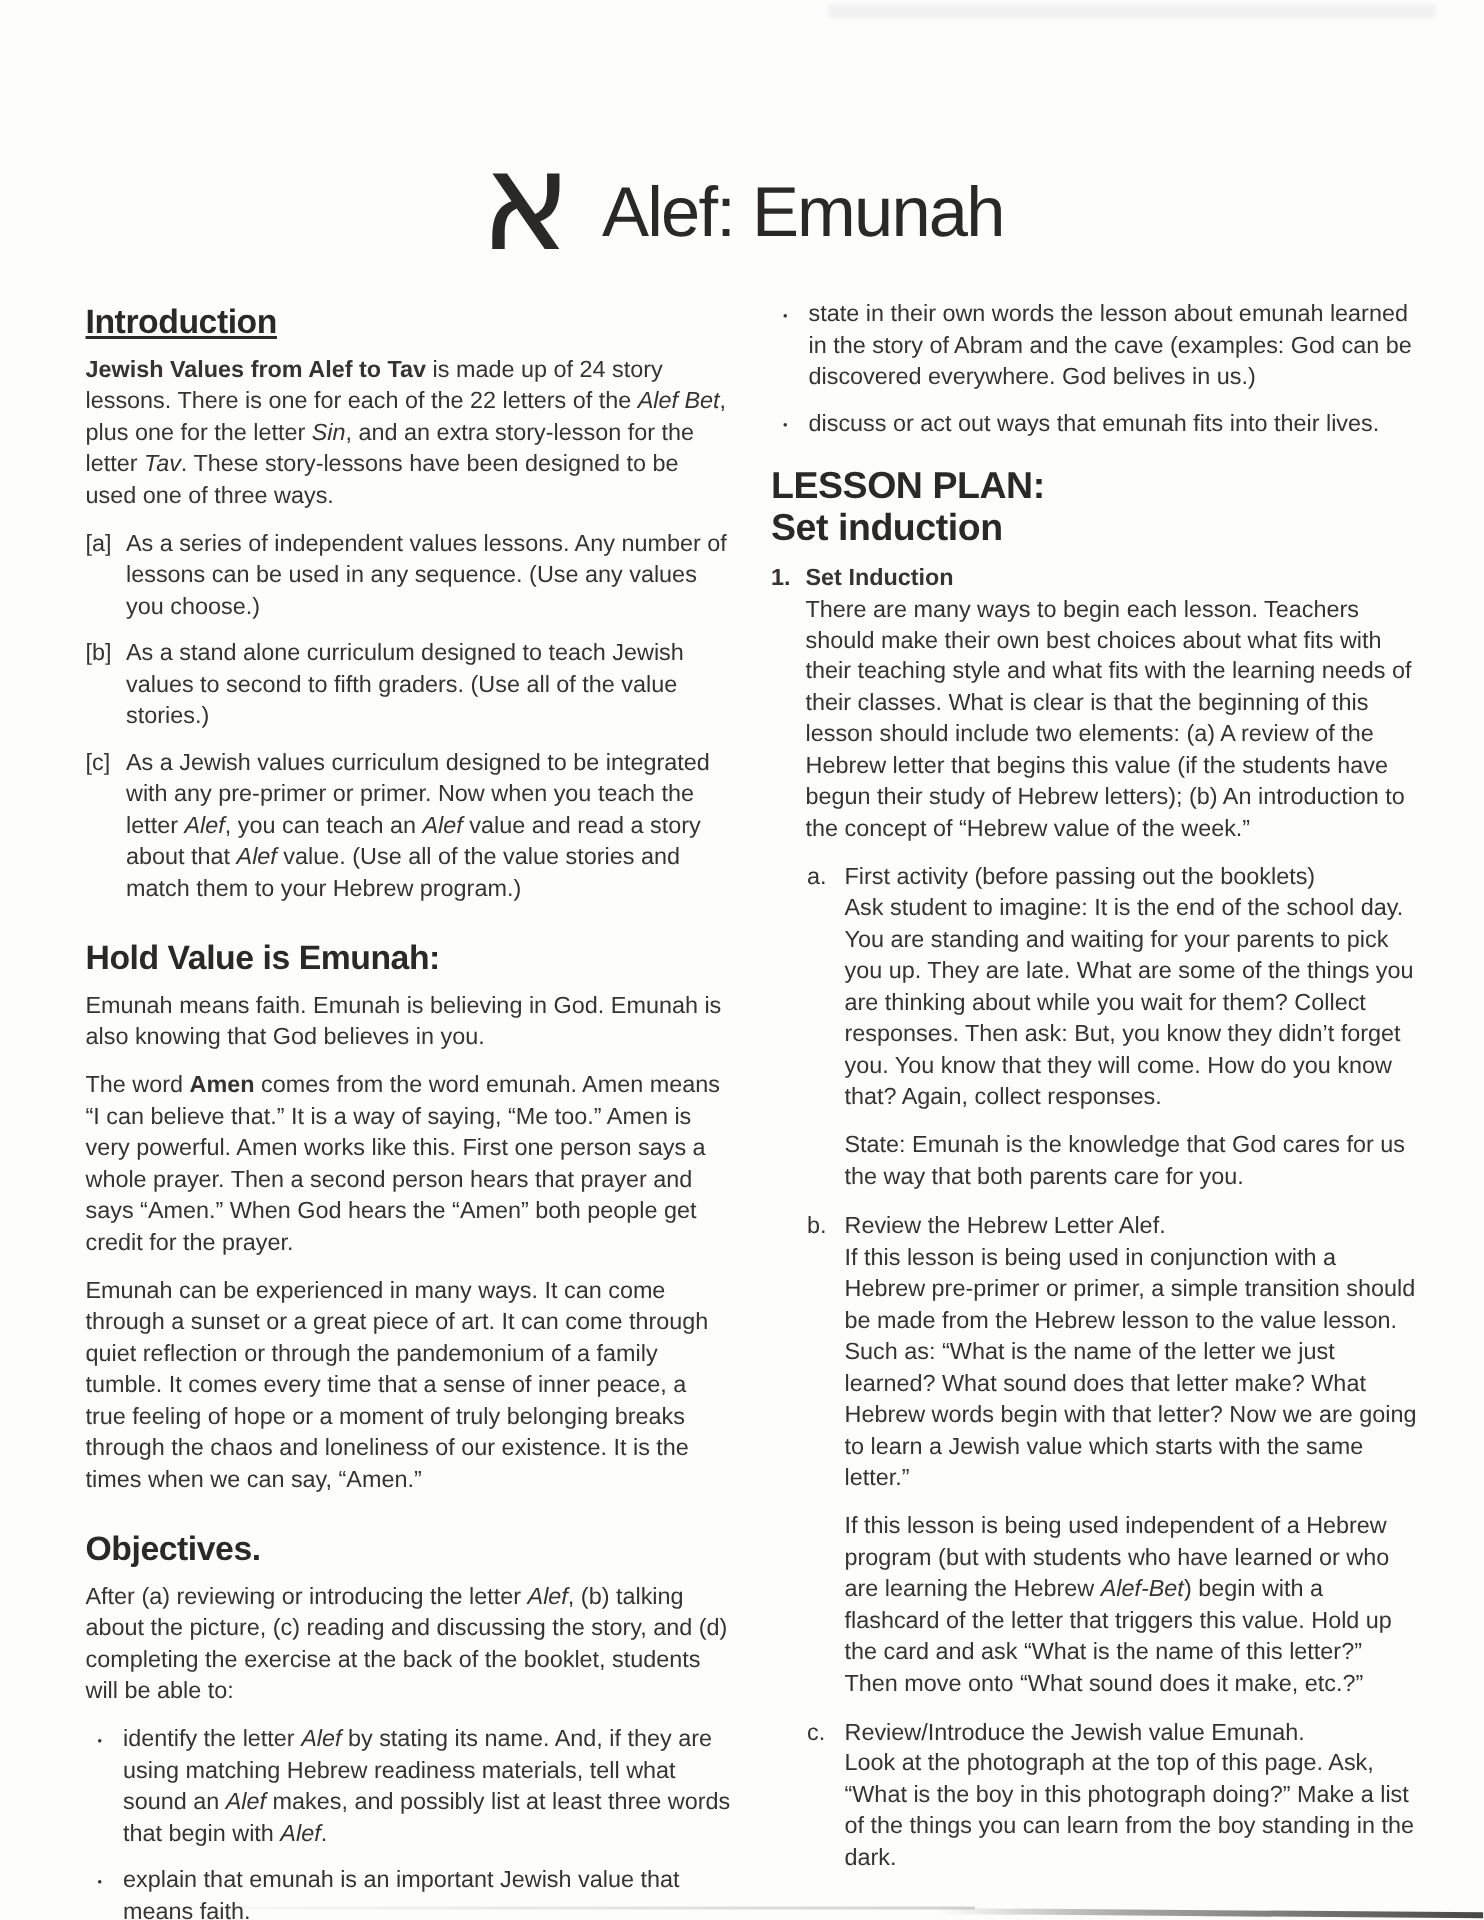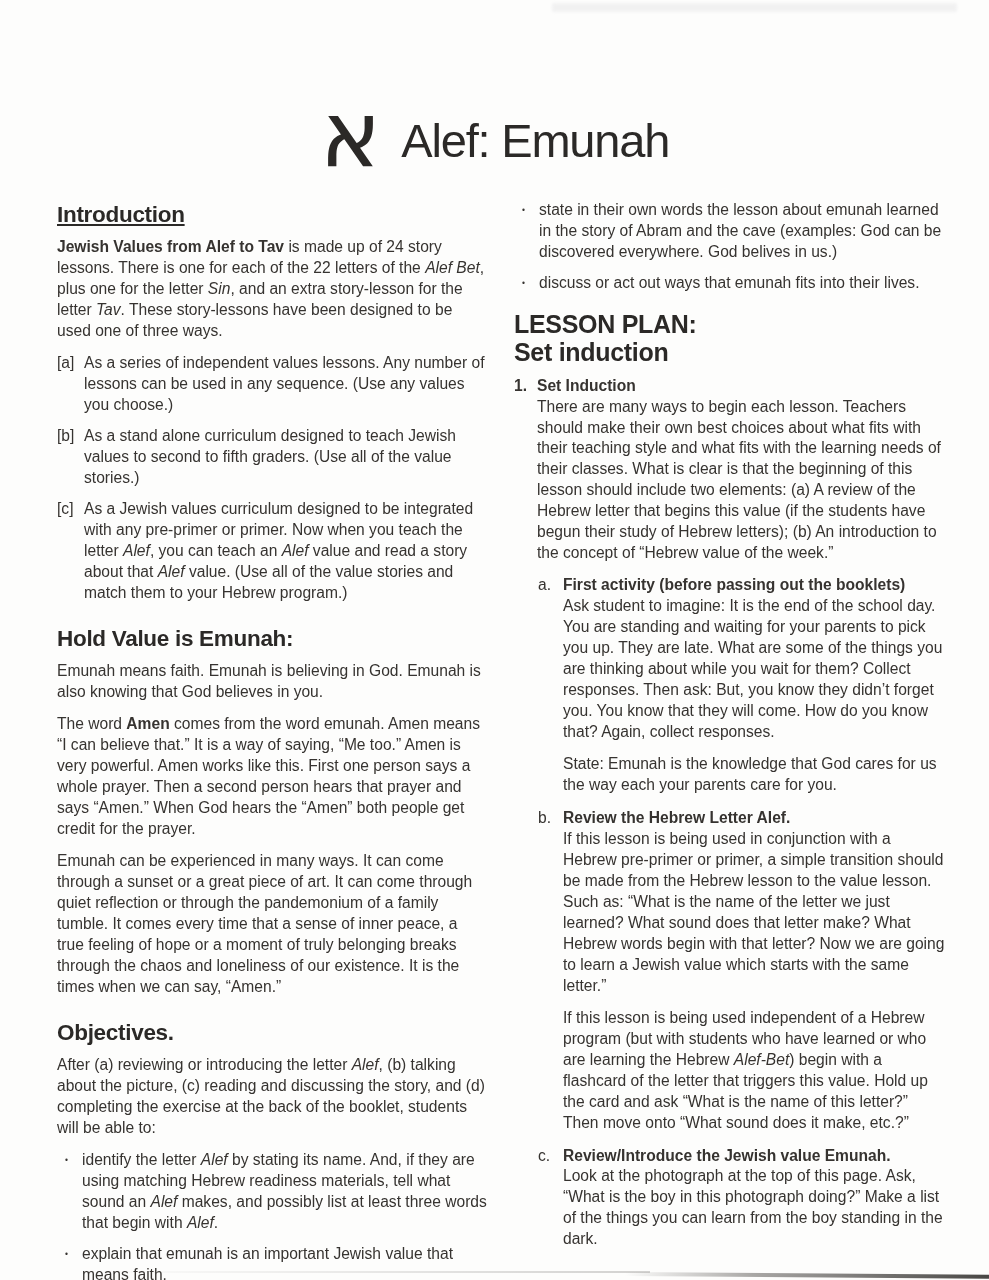--- a/index.html
+++ b/index.html
@@ -55,21 +55,21 @@
   .bullet-item { display:flex; margin-bottom:10px; padding-left:8px; }
   .bmark { width:17px; flex:none; font-size:8.5px; line-height:20px; }
   .bullet-text { flex:1; }
   .num-item { display:flex; margin-bottom:11px; }
   .num-label { width:23px; flex:none; font-weight:700; }
   .num-content { flex:1; }
   .num-title { font-weight:700; }
   .sub-item { display:flex; margin-left:24px; margin-bottom:12px; }
   .sub-label { width:25px; flex:none; }
   .sub-content { flex:1; }
-  .sub-title { font-weight:700; }
+  .sub-title { font-weight:400; }
   .sub-content p.para:last-child { margin-bottom:0; }
   
   .top-ghost {
     position:absolute; top:3px; left:552px; width:405px; height:9px;
     background:#e6e6e8; opacity:0.5; filter:blur(1.5px); border-radius:2px;
   }
   .bottom-streak {
     position:absolute; bottom:4px; left:625px; width:364px; height:4px;
     background:linear-gradient(to right, rgba(120,118,115,0) 0%, rgba(100,97,94,0.55) 35%, rgba(52,50,48,0.9) 100%);
     transform:rotate(0.45deg); transform-origin:left center;
@@ -152,21 +152,21 @@
           <span class="num-title">Set Induction</span>
           <p class="para" style="margin-top:0; margin-bottom:0;"><span>There are many ways to begin each lesson. Teachers should make their own best choices about what fits with their teaching style and what fits with the learning needs of their classes. What is clear is that the beginning of this lesson should include two elements: (a) A review of the Hebrew letter that begins this value (if the students have begun their study of Hebrew letters); (b) An introduction to the concept of “Hebrew value of the week.”</span></p>
         </span>
       </div>
 
       <div class="sub-item">
         <span class="sub-label">a.</span>
         <span class="sub-content">
           <span class="sub-title">First activity (before passing out the booklets)</span>
           <p class="para"><span>Ask student to imagine: It is the end of the school day. You are standing and waiting for your parents to pick you up. They are late. What are some of the things you are thinking about while you wait for them? Collect responses. Then ask: But, you know they didn’t forget you. You know that they will come. How do you know that? Again, collect responses.</span></p>
-          <p class="para"><span>State: Emunah is the knowledge that God cares for us the way each your parents care for you.</span></p>
+          <p class="para"><span>State: Emunah is the knowledge that God cares for us the way that both parents care for you.</span></p>
         </span>
       </div>
 
       <div class="sub-item">
         <span class="sub-label">b.</span>
         <span class="sub-content">
           <span class="sub-title">Review the Hebrew Letter Alef.</span>
           <p class="para"><span>If this lesson is being used in conjunction with a Hebrew pre-primer or primer, a simple transition should be made from the Hebrew lesson to the value lesson. Such as: “What is the name of the letter we just learned? What sound does that letter make? What Hebrew words begin with that letter? Now we are going to learn a Jewish value which starts with the same letter.”</span></p>
           <p class="para"><span>If this lesson is being used independent of a Hebrew program (but with students who have learned or who are learning the Hebrew </span><span style="font-style: italic;">Alef-Bet</span><span>) begin with a flashcard of the letter that triggers this value. Hold up the card and ask “What is the name of this letter?” Then move onto “What sound does it make, etc.?”</span></p>
         </span>

